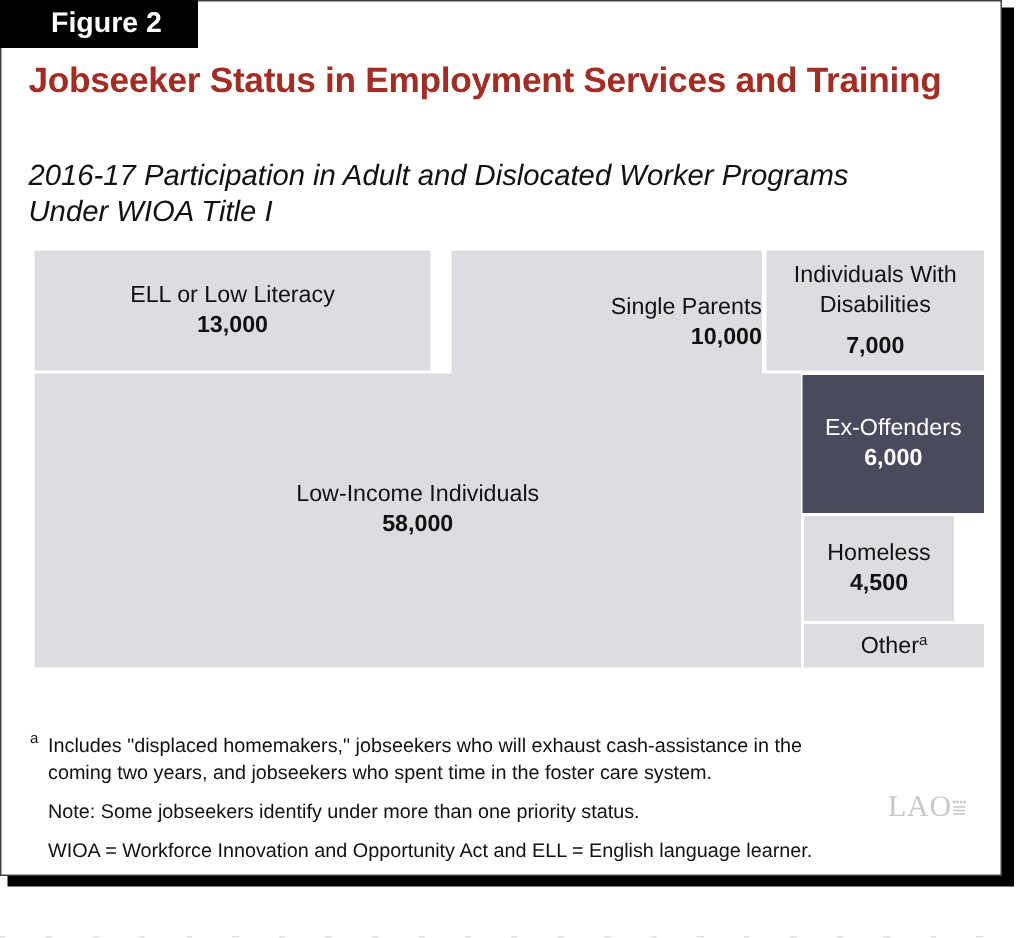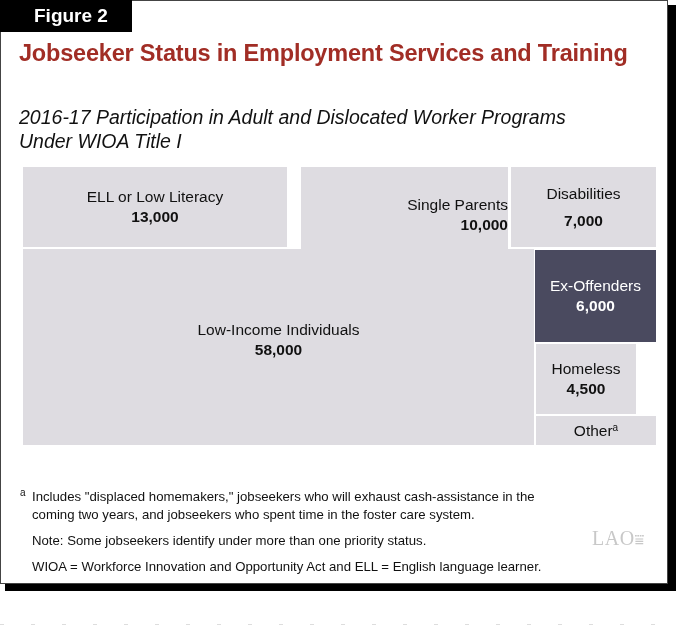--- a/index.html
+++ b/index.html
@@ -37,20 +37,21 @@
 <div class="treemap">
   <div class="cell" style="left:23px; top:167px; width:264px; height:80px;">
     <span>ELL or Low Literacy</span>
     <span class="val">13,000</span>
   </div>
   <div class="cell" style="left:301px; top:167px; width:207px; height:96px;align-items:flex-end;">
     <span>Single Parents</span>
     <span class="val">10,000</span>
   </div>
   <div class="cell" style="left:511px; top:167px; width:145px; height:80px;">
+    <span>Individuals With</span>
     <span>Disabilities</span>
     <span class="val" style="margin-top:7px;">7,000</span>
   </div>
   <div class="cell" style="left:23px; top:249px; width:511px; height:196px; padding-bottom:14px;text-align:right;">
     <span>Low-Income Individuals</span>
     <span class="val">58,000</span>
   </div>
   <div class="cell dark" style="left:535px; top:250px; width:121px; height:92px;">
     <span>Ex-Offenders</span>
     <span class="val">6,000</span>

